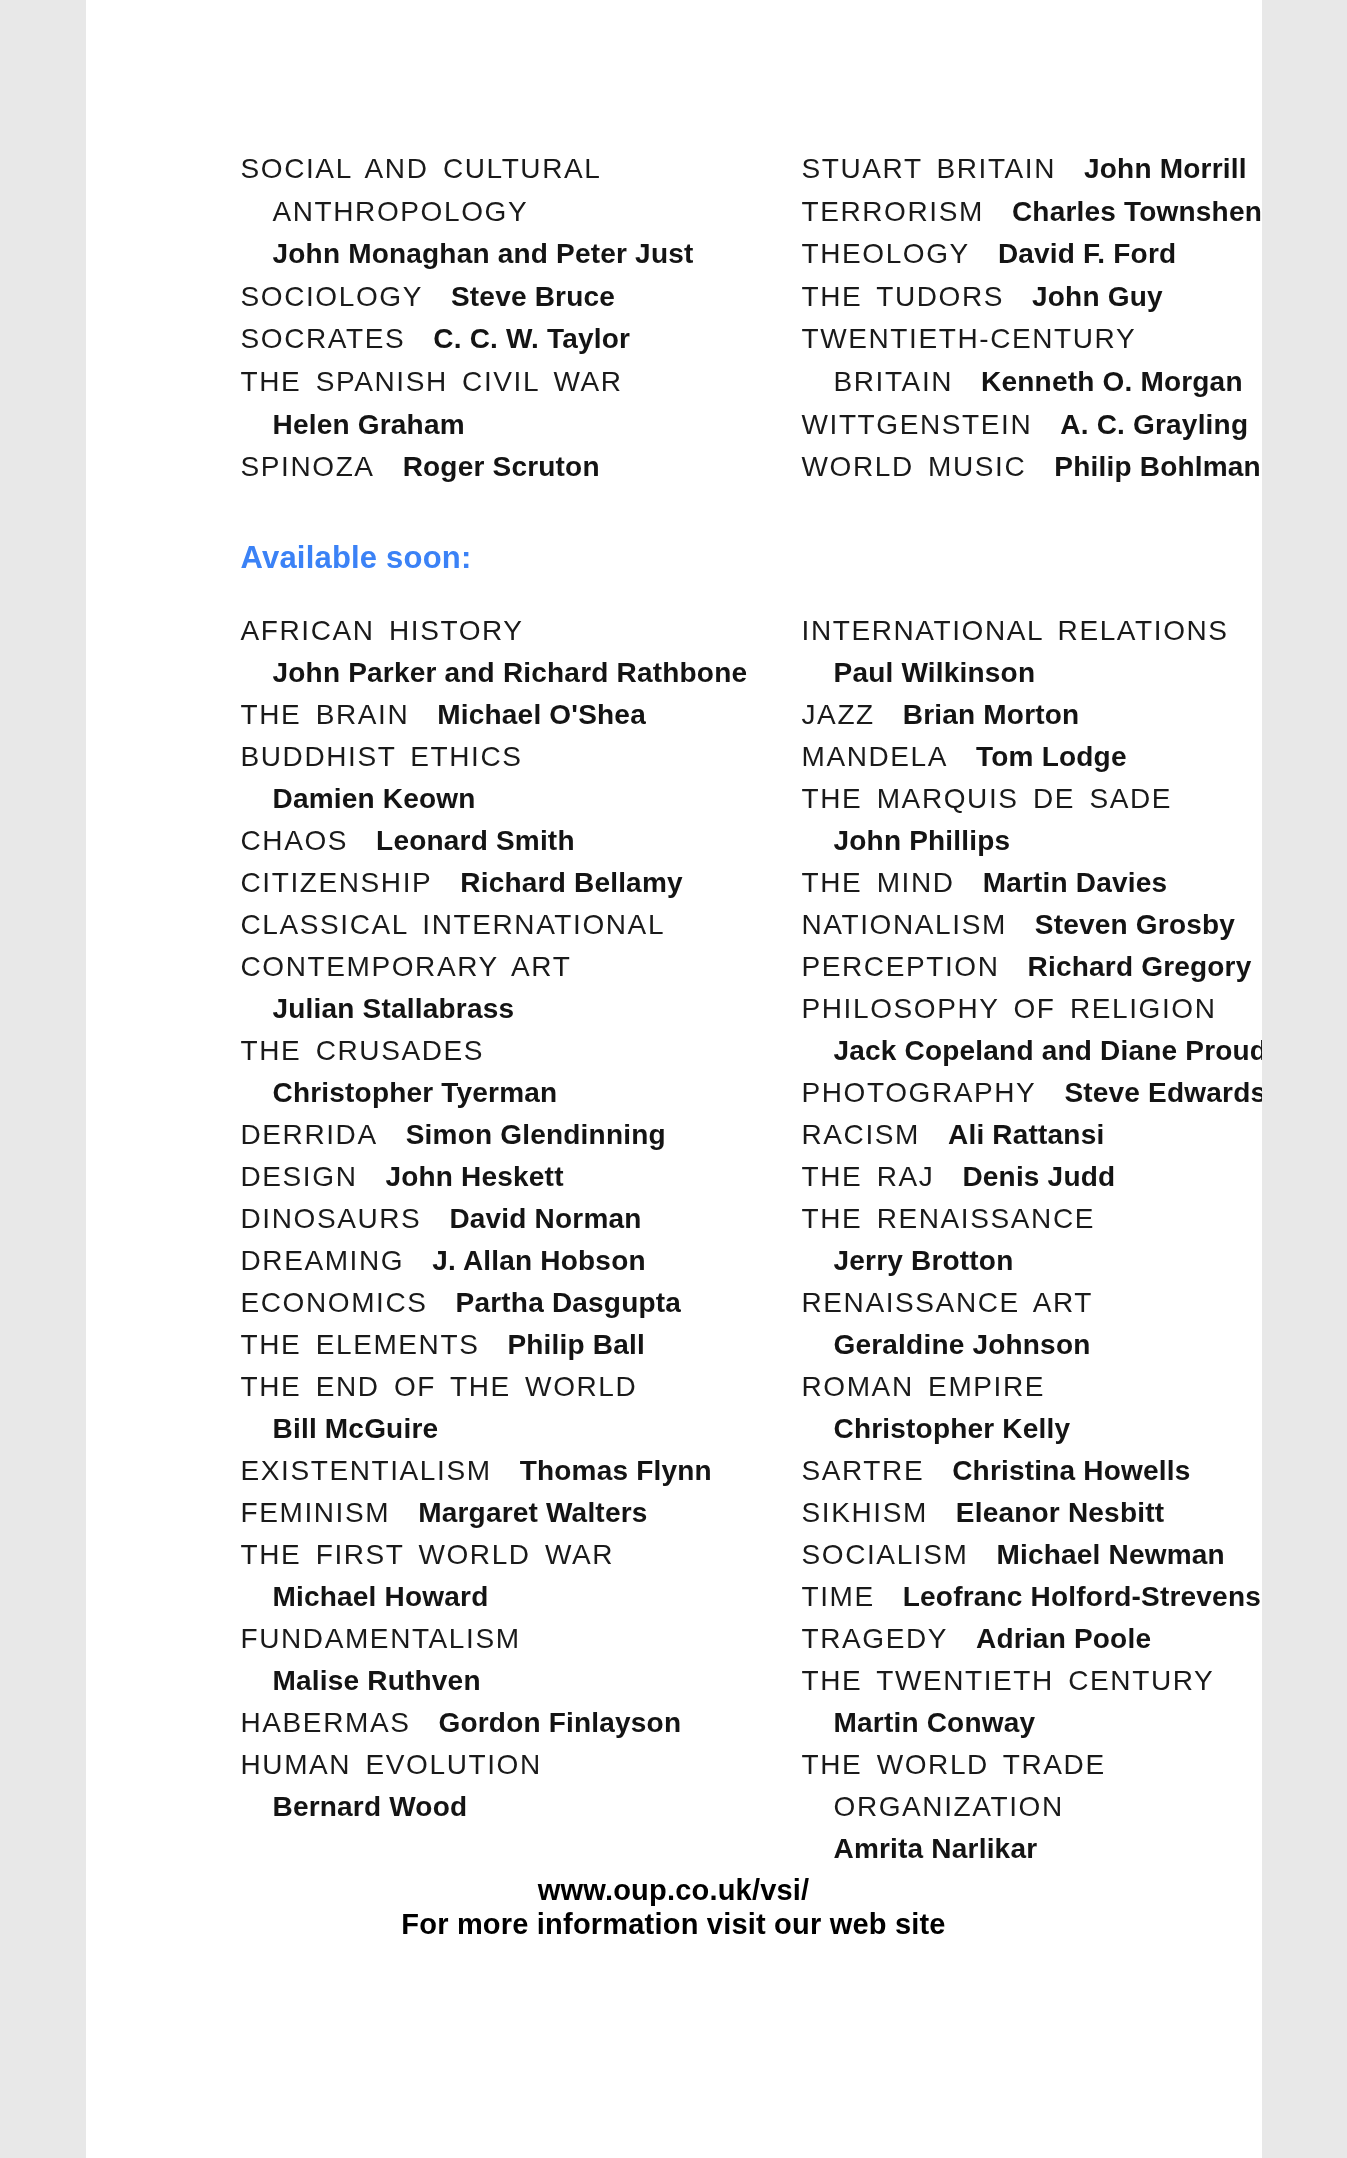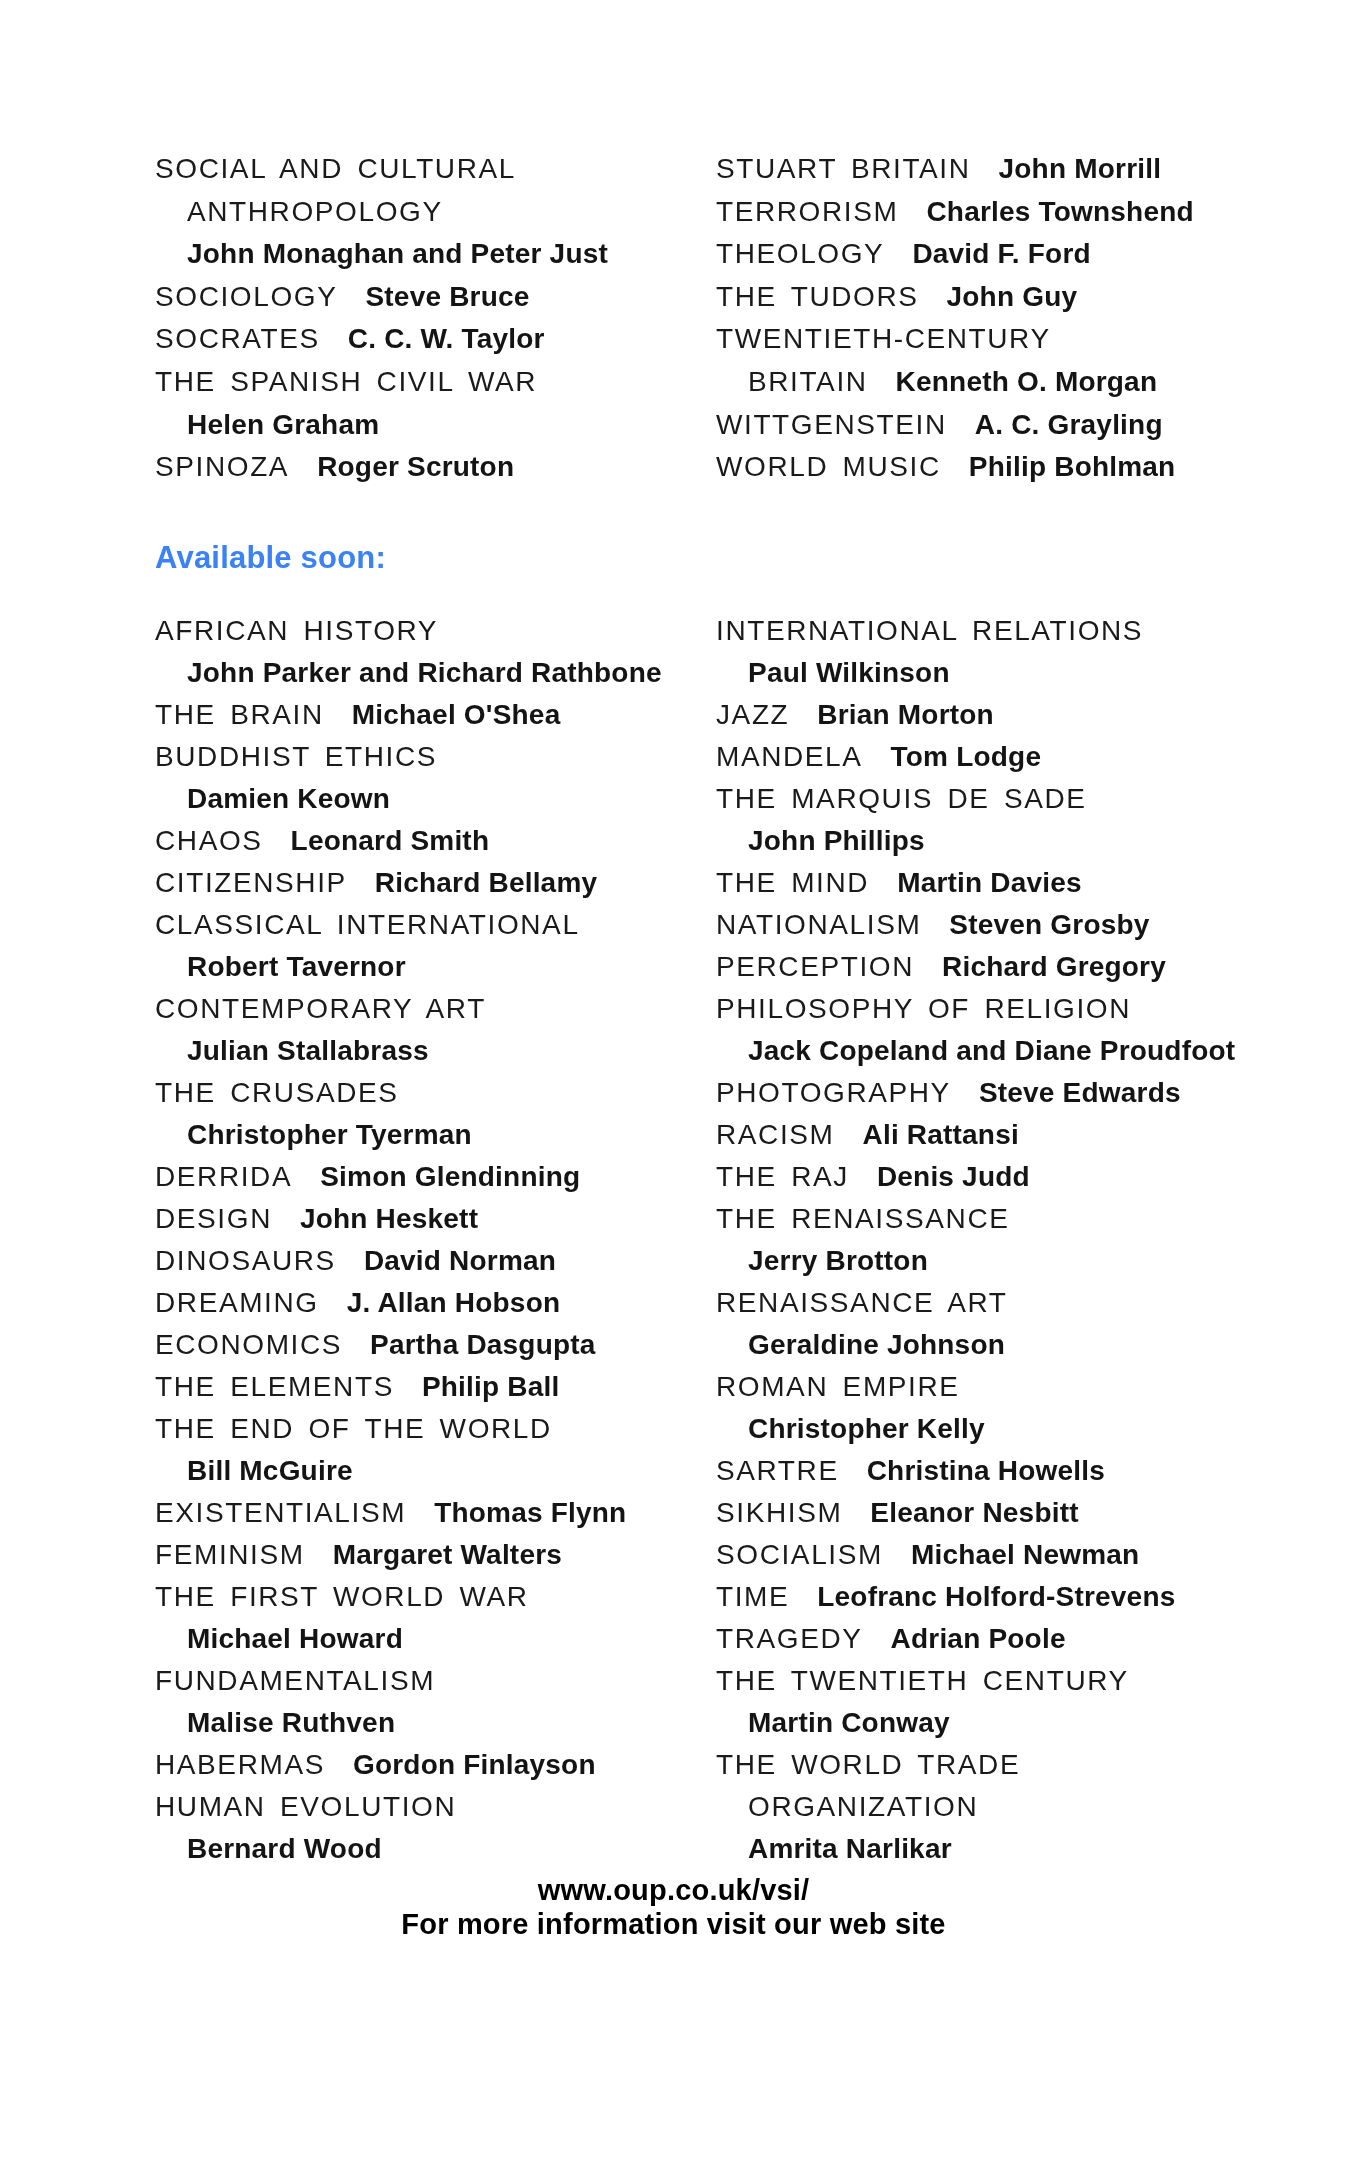--- a/index.html
+++ b/index.html
@@ -2,21 +2,21 @@
 <html><head>
 <meta charset="utf-8">
 <style>
   html, body {
     margin: 0;
     padding: 0;
     background: #e8e8e8;
   }
   .page {
     position: relative;
-    width: 1347px;
+    width: 1176px;
     height: 2158px;
     margin: 0 auto;
     background: #ffffff;
     color: #161616;
     font-family: "Liberation Sans", sans-serif;
     overflow: hidden;
   }
   .col {
     position: absolute;
     white-space: nowrap;
@@ -106,21 +106,20 @@
 
   <div class="col main col-main-left">
       <div class="line"><span class="title">AFRICAN HISTORY</span></div>
       <div class="line indent"><span class="author">John Parker and Richard Rathbone</span></div>
       <div class="line"><span class="title">THE BRAIN</span><span class="author gap">Michael O'Shea</span></div>
       <div class="line"><span class="title">BUDDHIST ETHICS</span></div>
       <div class="line indent"><span class="author">Damien Keown</span></div>
       <div class="line"><span class="title">CHAOS</span><span class="author gap">Leonard Smith</span></div>
       <div class="line"><span class="title">CITIZENSHIP</span><span class="author gap">Richard Bellamy</span></div>
       <div class="line"><span class="title">CLASSICAL INTERNATIONAL</span></div>
-      <div class="line indent"><span class="author">Robert Tavernor</span></div>
       <div class="line"><span class="title">CONTEMPORARY ART</span></div>
       <div class="line indent"><span class="author">Julian Stallabrass</span></div>
       <div class="line"><span class="title">THE CRUSADES</span></div>
       <div class="line indent"><span class="author">Christopher Tyerman</span></div>
       <div class="line"><span class="title">DERRIDA</span><span class="author gap">Simon Glendinning</span></div>
       <div class="line"><span class="title">DESIGN</span><span class="author gap">John Heskett</span></div>
       <div class="line"><span class="title">DINOSAURS</span><span class="author gap">David Norman</span></div>
       <div class="line"><span class="title">DREAMING</span><span class="author gap">J. Allan Hobson</span></div>
       <div class="line"><span class="title">ECONOMICS</span><span class="author gap">Partha Dasgupta</span></div>
       <div class="line"><span class="title">THE ELEMENTS</span><span class="author gap">Philip Ball</span></div>

